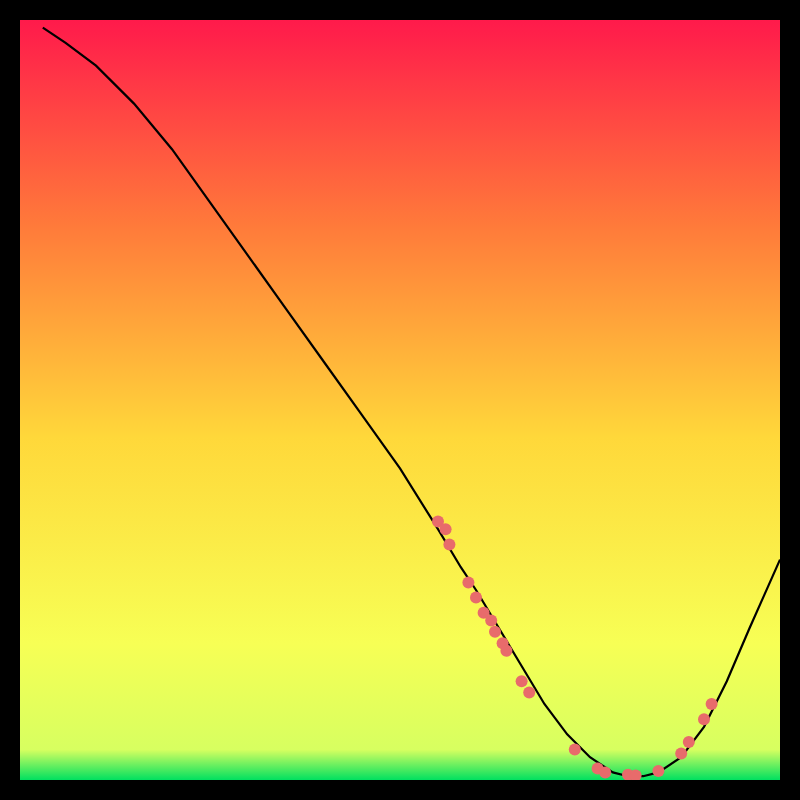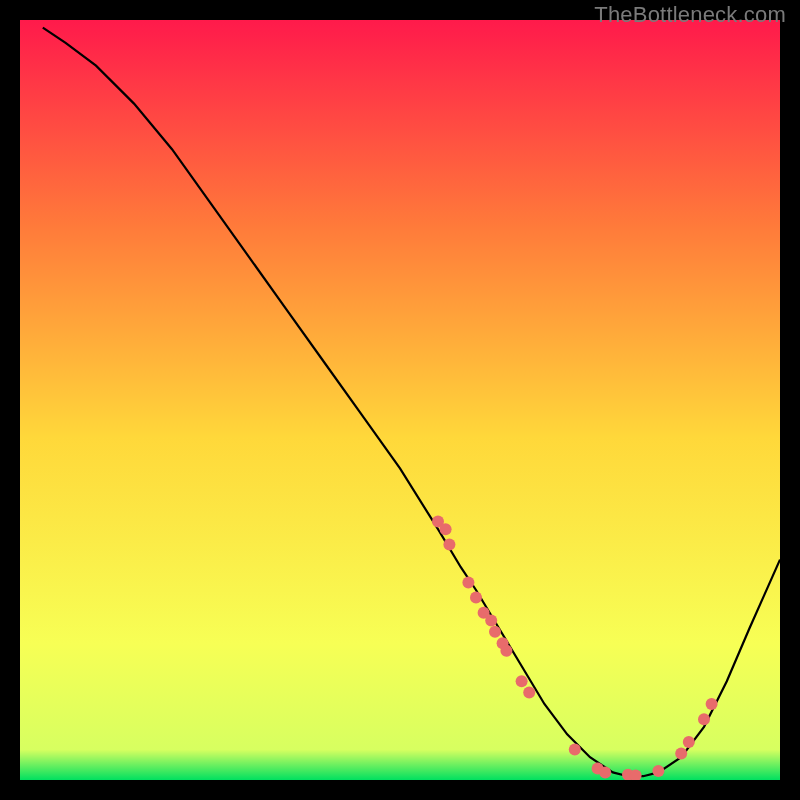--- a/index.html
+++ b/index.html
@@ -74,14 +74,13 @@
           <circle cx="608.0" cy="754.7" r="6" fill="#e86b6b"></circle>
           <circle cx="615.6" cy="755.4" r="6" fill="#e86b6b"></circle>
           <circle cx="638.4" cy="750.9" r="6" fill="#e86b6b"></circle>
           <circle cx="661.2" cy="733.4" r="6" fill="#e86b6b"></circle>
           <circle cx="668.8" cy="722.0" r="6" fill="#e86b6b"></circle>
           <circle cx="684.0" cy="699.2" r="6" fill="#e86b6b"></circle>
           <circle cx="691.6" cy="684.0" r="6" fill="#e86b6b"></circle>
         </g>
     </svg>
   </div>
-  <div class="watermark">TheBottleneck.com</div>
 </div>
 
 </body></html>

